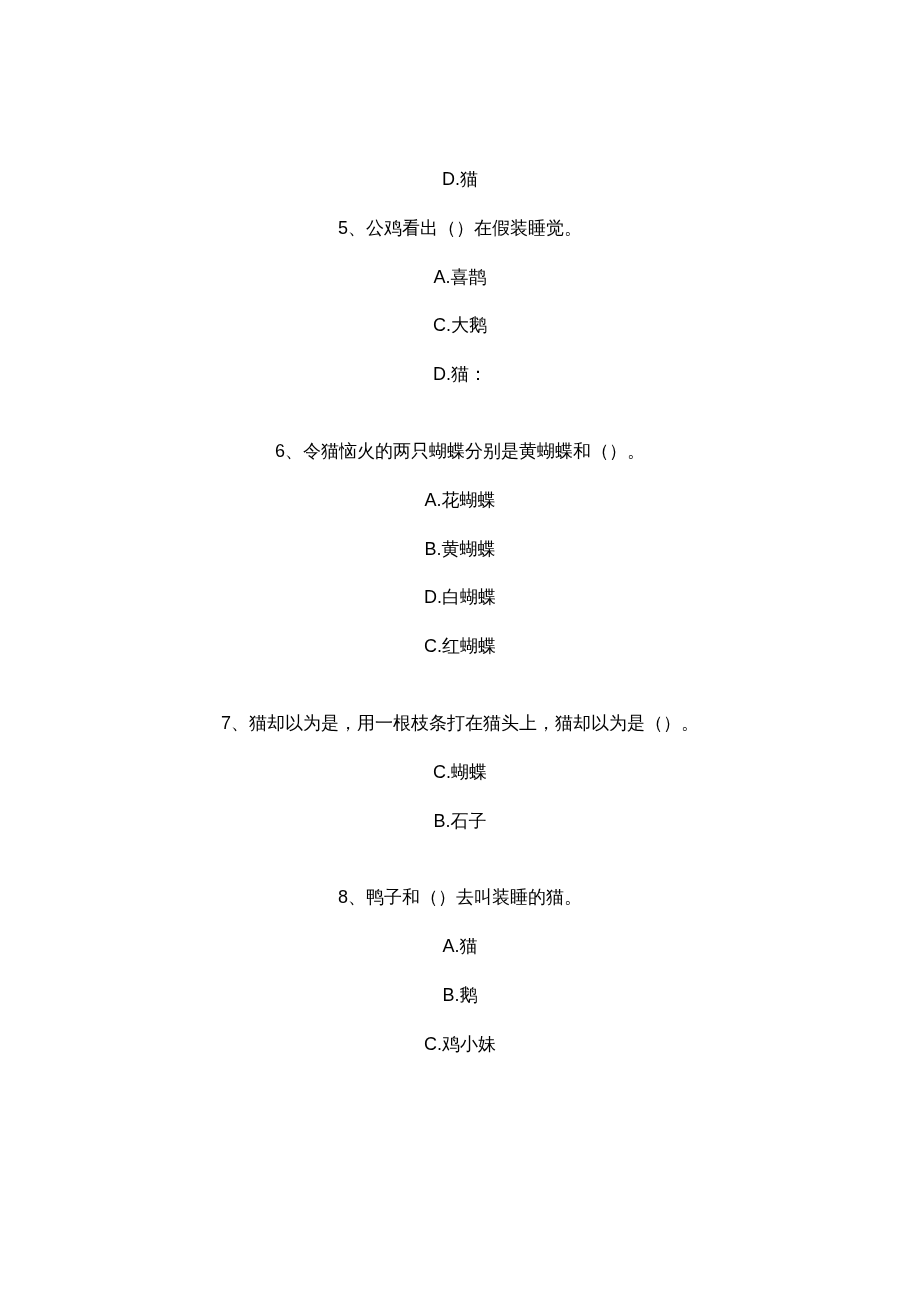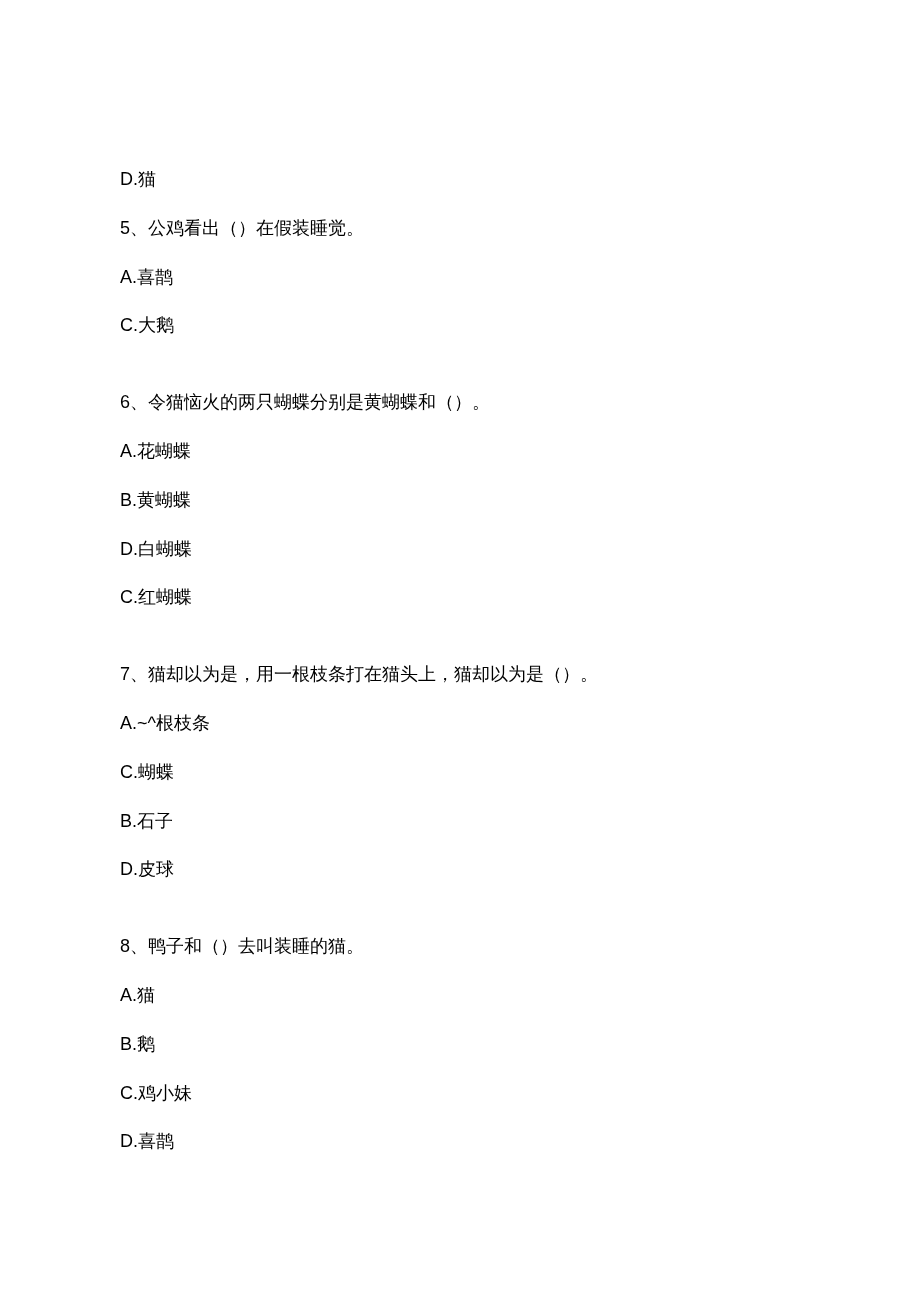--- a/index.html
+++ b/index.html
@@ -12,47 +12,46 @@
   .page {
     box-sizing: border-box;
     width: 920px;
     padding: 165px 120px 100px 120px;
     color: #000;
     font-size: 18px;
     line-height: 1.6;
   }
   .row {
     margin-bottom: 20px;
+    text-align: center;
   }
   .gap {
     height: 28px;
   }
   .stem .latin, .opt .latin {
     font-family: Arial, Helvetica, sans-serif;
   }
 </style>
 </head>
 <body>
 
 <div class="page" id="page">
     <div class="row opt"><span class="latin">D.</span><span>猫</span></div>
     <div class="row stem"><span class="latin">5</span><span>、公鸡看出（）在假装睡觉。</span></div>
     <div class="row opt"><span class="latin">A.</span><span>喜鹊</span></div>
     <div class="row opt"><span class="latin">C.</span><span>大鹅</span></div>
+    <div class="row opt"><span class="latin">D.</span><span>猫：</span></div>
     <div class="gap"></div>
     <div class="row stem"><span class="latin">6</span><span>、令猫恼火的两只蝴蝶分别是黄蝴蝶和（）。</span></div>
     <div class="row opt"><span class="latin">A.</span><span>花蝴蝶</span></div>
     <div class="row opt"><span class="latin">B.</span><span>黄蝴蝶</span></div>
     <div class="row opt"><span class="latin">D.</span><span>白蝴蝶</span></div>
     <div class="row opt"><span class="latin">C.</span><span>红蝴蝶</span></div>
     <div class="gap"></div>
     <div class="row stem"><span class="latin">7</span><span>、猫却以为是，用一根枝条打在猫头上，猫却以为是（）。</span></div>
-    <div class="row opt"><span class="latin">A.~^</span><span>根枝条</span></div>
     <div class="row opt"><span class="latin">C.</span><span>蝴蝶</span></div>
     <div class="row opt"><span class="latin">B.</span><span>石子</span></div>
-    <div class="row opt"><span class="latin">D.</span><span>皮球</span></div>
     <div class="gap"></div>
     <div class="row stem"><span class="latin">8</span><span>、鸭子和（）去叫装睡的猫。</span></div>
     <div class="row opt"><span class="latin">A.</span><span>猫</span></div>
     <div class="row opt"><span class="latin">B.</span><span>鹅</span></div>
     <div class="row opt"><span class="latin">C.</span><span>鸡小妹</span></div>
-    <div class="row opt"><span class="latin">D.</span><span>喜鹊</span></div>
   </div>
 
 </body></html>

